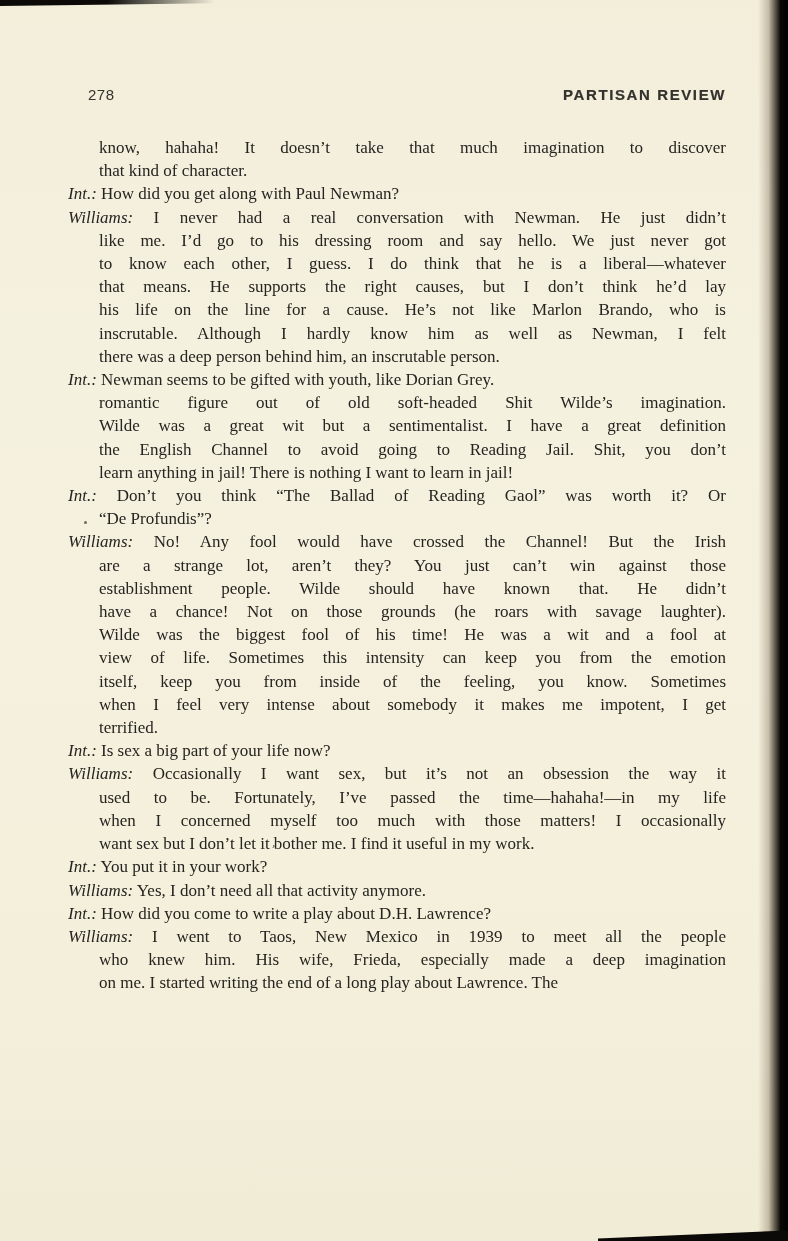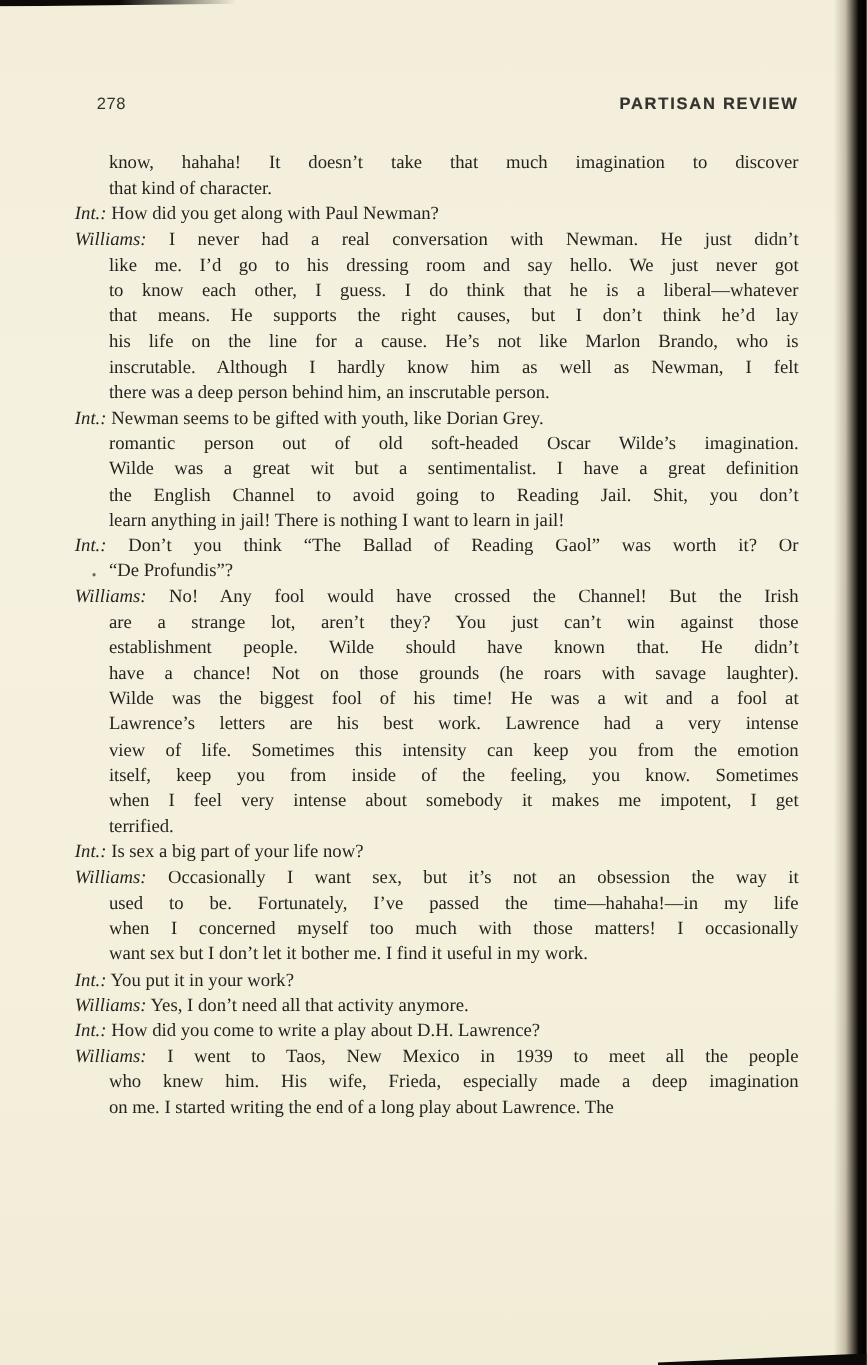--- a/index.html
+++ b/index.html
@@ -71,32 +71,31 @@
       <div class="line indent end">that kind of character.</div>
       <div class="line end"><span class="speaker">Int.:</span> How did you get along with Paul Newman?</div>
       <div class="line"><span class="speaker">Williams:</span> I never had a real conversation with Newman. He just didn’t</div>
       <div class="line indent">like me. I’d go to his dressing room and say hello. We just never got</div>
       <div class="line indent">to know each other, I guess. I do think that he is a liberal—whatever</div>
       <div class="line indent">that means. He supports the right causes, but I don’t think he’d lay</div>
       <div class="line indent">his life on the line for a cause. He’s not like Marlon Brando, who is</div>
       <div class="line indent">inscrutable. Although I hardly know him as well as Newman, I felt</div>
       <div class="line indent end">there was a deep person behind him, an inscrutable person.</div>
       <div class="line end"><span class="speaker">Int.:</span> Newman seems to be gifted with youth, like Dorian Grey.</div>
-      <div class="line indent">romantic person out of old soft-headed Oscar Wilde’s imagination.</div>
+      <div class="line indent">romantic figure out of old soft-headed Shit Wilde’s imagination.</div>
       <div class="line indent">Wilde was a great wit but a sentimentalist. I have a great definition</div>
       <div class="line indent">the English Channel to avoid going to Reading Jail. Shit, you don’t</div>
       <div class="line indent end">learn anything in jail! There is nothing I want to learn in jail!</div>
       <div class="line"><span class="speaker">Int.:</span> Don’t you think “The Ballad of Reading Gaol” was worth it? Or</div>
       <div class="line indent end">“De Profundis”?</div>
       <div class="line"><span class="speaker">Williams:</span> No! Any fool would have crossed the Channel! But the Irish</div>
       <div class="line indent">are a strange lot, aren’t they? You just can’t win against those</div>
       <div class="line indent">establishment people. Wilde should have known that. He didn’t</div>
       <div class="line indent">have a chance! Not on those grounds (he roars with savage laughter).</div>
       <div class="line indent">Wilde was the biggest fool of his time! He was a wit and a fool at</div>
-      <div class="line indent">Lawrence’s letters are his best work. Lawrence had a very intense</div>
       <div class="line indent">view of life. Sometimes this intensity can keep you from the emotion</div>
       <div class="line indent">itself, keep you from inside of the feeling, you know. Sometimes</div>
       <div class="line indent">when I feel very intense about somebody it makes me impotent, I get</div>
       <div class="line indent end">terrified.</div>
       <div class="line end"><span class="speaker">Int.:</span> Is sex a big part of your life now?</div>
       <div class="line"><span class="speaker">Williams:</span> Occasionally I want sex, but it’s not an obsession the way it</div>
       <div class="line indent">used to be. Fortunately, I’ve passed the time—hahaha!—in my life</div>
       <div class="line indent">when I concerned myself too much with those matters! I occasionally</div>
       <div class="line indent end">want sex but I don’t let it bother me. I find it useful in my work.</div>
       <div class="line end"><span class="speaker">Int.:</span> You put it in your work?</div>

